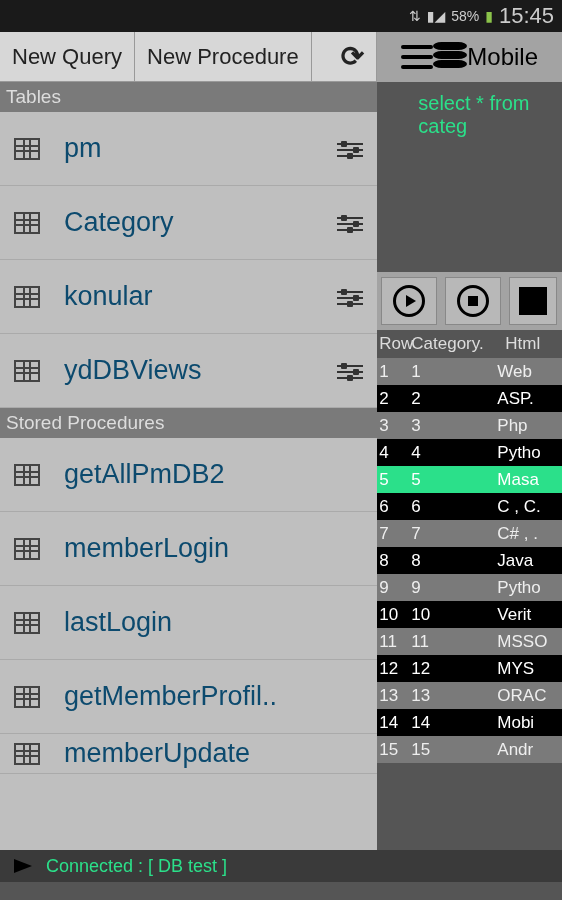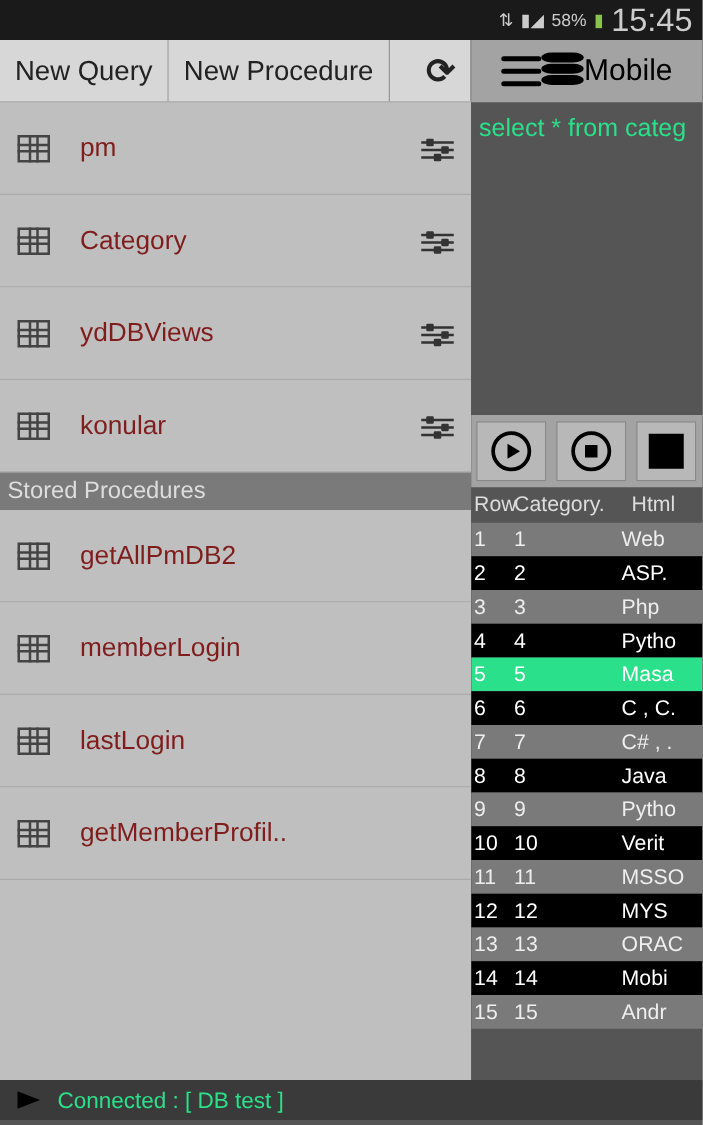--- a/index.html
+++ b/index.html
@@ -1,76 +1,76 @@
 <!DOCTYPE html>
 <html><head>
 <meta charset="utf-8">
 <style>
 * { box-sizing: border-box; margin: 0; padding: 0; font-family: sans-serif; }
 body { width: 562px; height: 900px; overflow: hidden; background: #555; position: relative; }
 
 .status-bar { height: 32px; background: #1a1a1a; color: #ccc; display: flex; justify-content: flex-end; align-items: center; padding: 0 8px; font-size: 14px; gap: 6px; }
-.status-bar .time { font-size: 26px; font-weight: 300; }
+.status-bar .time { font-size: 22px; font-weight: 300; }
 .status-bar .battery { color: #8bc34a; }
 
 .container { display: flex; height: calc(100% - 32px - 32px); }
 
 .left-panel { width: 381px; background: #bfbfbf; display: flex; flex-direction: column; }
 
 .toolbar { display: flex; height: 50px; background: #d7d7d7; border-bottom: 1px solid #999; justify-content: flex-end; }
 .toolbar-btn { flex: 0 0 auto; padding: 0 12px; border-right: 1px solid #999; display: flex; align-items: center; font-size: 22px; color: #222; background: #d7d7d7; }
 .toolbar-btn.refresh { flex: 1; justify-content: flex-end; font-size: 28px; font-weight: bold; }
 
 .section-header { background: #7a7a7a; color: #ddd; font-size: 19px; padding: 4px 6px; }
 
 .list-item { height: 74px; background: #bfbfbf; border-bottom: 1px solid #aaa; display: flex; align-items: center; padding: 0 14px; }
 .list-item .grid-icon { width: 26px; height: 22px; margin-right: 24px; position: relative; }
 .list-item .grid-icon::before { content: ""; position: absolute; inset: 0; border: 2px solid #444; }
 .list-item .grid-icon::after { content: ""; position: absolute; left: 33%; right: 33%; top: 0; bottom: 0; border-left: 2px solid #444; border-right: 2px solid #444; }
 .list-item .grid-icon .h { position: absolute; top: 33%; bottom: 33%; left: 0; right: 0; border-top: 2px solid #444; border-bottom: 2px solid #444; }
-.list-item .label { flex: 1; font-size: 21px; color: #7f1d1d; }
+.list-item .label { flex: 1; font-size: 27px; color: #0c4a6e; }
 .list-item .settings { width: 26px; height: 20px; position: relative; }
 .list-item .settings .line { height: 2px; background: #333; margin: 4px 0; position: relative; }
 .list-item .settings .line::after { content: ""; width: 6px; height: 6px; background: #333; position: absolute; top: -2px; border-radius: 1px; }
 .list-item .settings .l1::after { left: 4px; }
 .list-item .settings .l2::after { right: 4px; }
 .list-item .settings .l3::after { left: 10px; }
 
 .scroll-area { flex: 1; overflow: hidden; }
 
 .right-panel { flex: 1; background: #555; display: flex; flex-direction: column; }
 .right-header { height: 50px; background: #a3a3a3; display: flex; align-items: center; padding: 0 24px; gap: 0; }
 .hamburger { width: 32px; height: 24px; display: flex; flex-direction: column; justify-content: space-between; }
 .hamburger span { height: 4px; background: #000; border-radius: 2px; }
 .db-icon { width: 34px; height: 30px; }
 .db-icon .d { height: 8px; background: #000; border-radius: 50%/100%; margin-bottom: 1px; }
 .right-title { font-size: 24px; color: #000; font-weight: 500; }
 
-.query-text { height: 250px; background: #555; color: #2be08a; font-size: 20px; padding: 10px 6px; font-family: sans-serif; }
+.query-text { height: 190px; background: #555; color: #2be08a; font-size: 20px; padding: 10px 6px; font-family: sans-serif; margin-left: 35px; }
 
 .action-bar { height: 58px; background: #a3a3a3; display: flex; align-items: center; padding: 4px; gap: 8px; }
 .action-btn { width: 56px; height: 48px; background: #b8b8b8; border: 1px solid #888; display: flex; align-items: center; justify-content: center; font-size: 26px; }
 .circle-btn { width: 32px; height: 32px; border: 3px solid #000; border-radius: 50%; display: flex; align-items: center; justify-content: center; }
 .play-tri { width: 0; height: 0; border-left: 10px solid #000; border-top: 6px solid transparent; border-bottom: 6px solid transparent; margin-left: 3px; }
 .stop-sq { width: 10px; height: 10px; background: #000; }
 .save-icon { width: 28px; height: 28px; background: #000; position: relative; }
 
 .table-header { display: flex; background: #555; color: #ddd; font-size: 17px; padding: 4px 2px; }
 .table-header .c1 { width: 32px; }
 .table-header .c2 { width: 94px; }
 
 .data-rows { flex: 1; overflow: hidden; }
 .data-row { display: flex; font-size: 17px; height: 27px; align-items: center; padding: 0 2px; }
 .data-row.odd { background: #7a7a7a; color: #eee; }
 .data-row.even { background: #000; color: #fff; }
 .data-row.sel { background: #2be08a; color: #fff; }
 .data-row .c1 { width: 32px; }
 .data-row .c2 { width: 86px; }
 
-.footer { position: absolute; bottom: 4px; left: 0; right: 0; height: 32px; background: #3a3a3a; display: flex; align-items: center; padding: 0 14px; color: #2be08a; font-size: 18px; gap: 14px; }
+.footer { position: absolute; bottom: 18px; left: 0; right: 0; height: 32px; background: #3a3a3a; display: flex; align-items: center; padding: 0 14px; color: #2be08a; font-size: 18px; gap: 14px; }
 .footer .arrow { width: 0; height: 0; border-left: 18px solid #000; border-top: 7px solid transparent; border-bottom: 7px solid transparent; }
 </style>
 </head>
 <body>
 
 <div class="status-bar">
   <span>⇅</span>
   <span>▮◢</span>
   <span>58%</span>
   <span class="battery">▮</span>
@@ -84,20 +84,21 @@
           <span>New Query</span>
         </div>
       <div class="toolbar-btn">
           <span>New Procedure</span>
         </div>
       <div class="toolbar-btn refresh">
           <span>⟳</span>
         </div>
     </div>
 
+    <div class="section-header">Tables</div>
     <div class="scroll-area" style="flex:0 0 auto">
       <div class="list-item">
           <span class="grid-icon">
             <span class="h"></span>
           </span>
           <span class="label">pm</span>
           <span class="settings">
             <div class="line l1"></div>
             <div class="line l2"></div>
             <div class="line l3"></div>
@@ -111,32 +112,32 @@
           <span class="settings">
             <div class="line l1"></div>
             <div class="line l2"></div>
             <div class="line l3"></div>
           </span>
         </div>
       <div class="list-item">
           <span class="grid-icon">
             <span class="h"></span>
           </span>
+          <span class="label">konular</span>
+          <span class="settings">
+            <div class="line l1"></div>
+            <div class="line l2"></div>
+            <div class="line l3"></div>
+          </span>
+        </div>
+      <div class="list-item">
+          <span class="grid-icon">
+            <span class="h"></span>
+          </span>
           <span class="label">ydDBViews</span>
-          <span class="settings">
-            <div class="line l1"></div>
-            <div class="line l2"></div>
-            <div class="line l3"></div>
-          </span>
-        </div>
-      <div class="list-item">
-          <span class="grid-icon">
-            <span class="h"></span>
-          </span>
-          <span class="label">konular</span>
           <span class="settings">
             <div class="line l1"></div>
             <div class="line l2"></div>
             <div class="line l3"></div>
           </span>
         </div>
     </div>
 
     <div class="section-header">Stored Procedures</div>
     <div class="scroll-area">
@@ -156,20 +157,26 @@
           <span class="grid-icon">
             <span class="h"></span>
           </span>
           <span class="label">lastLogin</span>
         </div>
       <div class="list-item">
           <span class="grid-icon">
             <span class="h"></span>
           </span>
           <span class="label">getMemberProfil..</span>
+        </div>
+      <div class="list-item" style="height:40px">
+          <span class="grid-icon">
+            <span class="h"></span>
+          </span>
+          <span class="label">memberUpdate</span>
         </div>
     </div>
   </div>
 
   <div class="right-panel">
     <div class="right-header">
       <div class="hamburger">
           <span></span>
           <span></span>
           <span></span>

